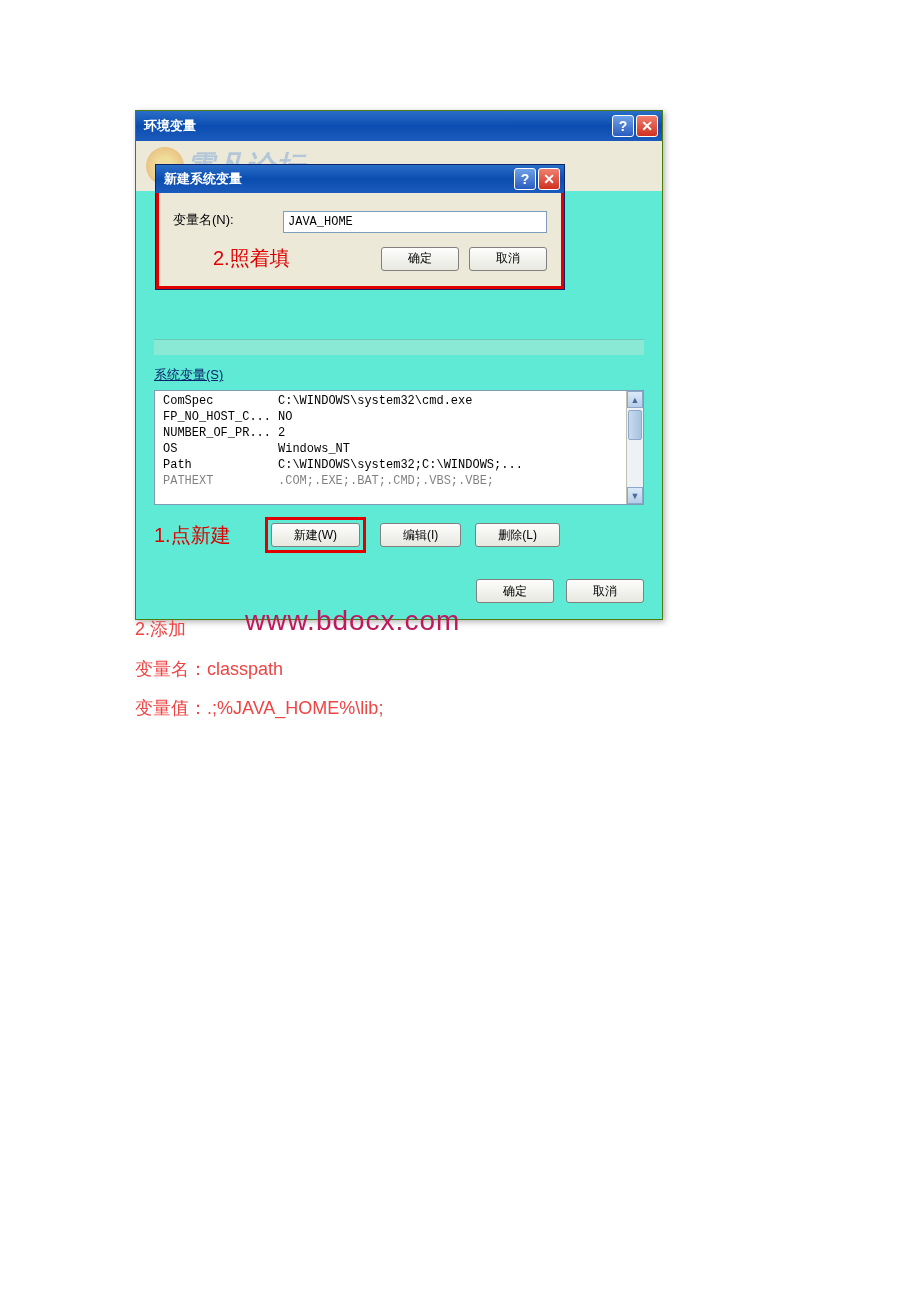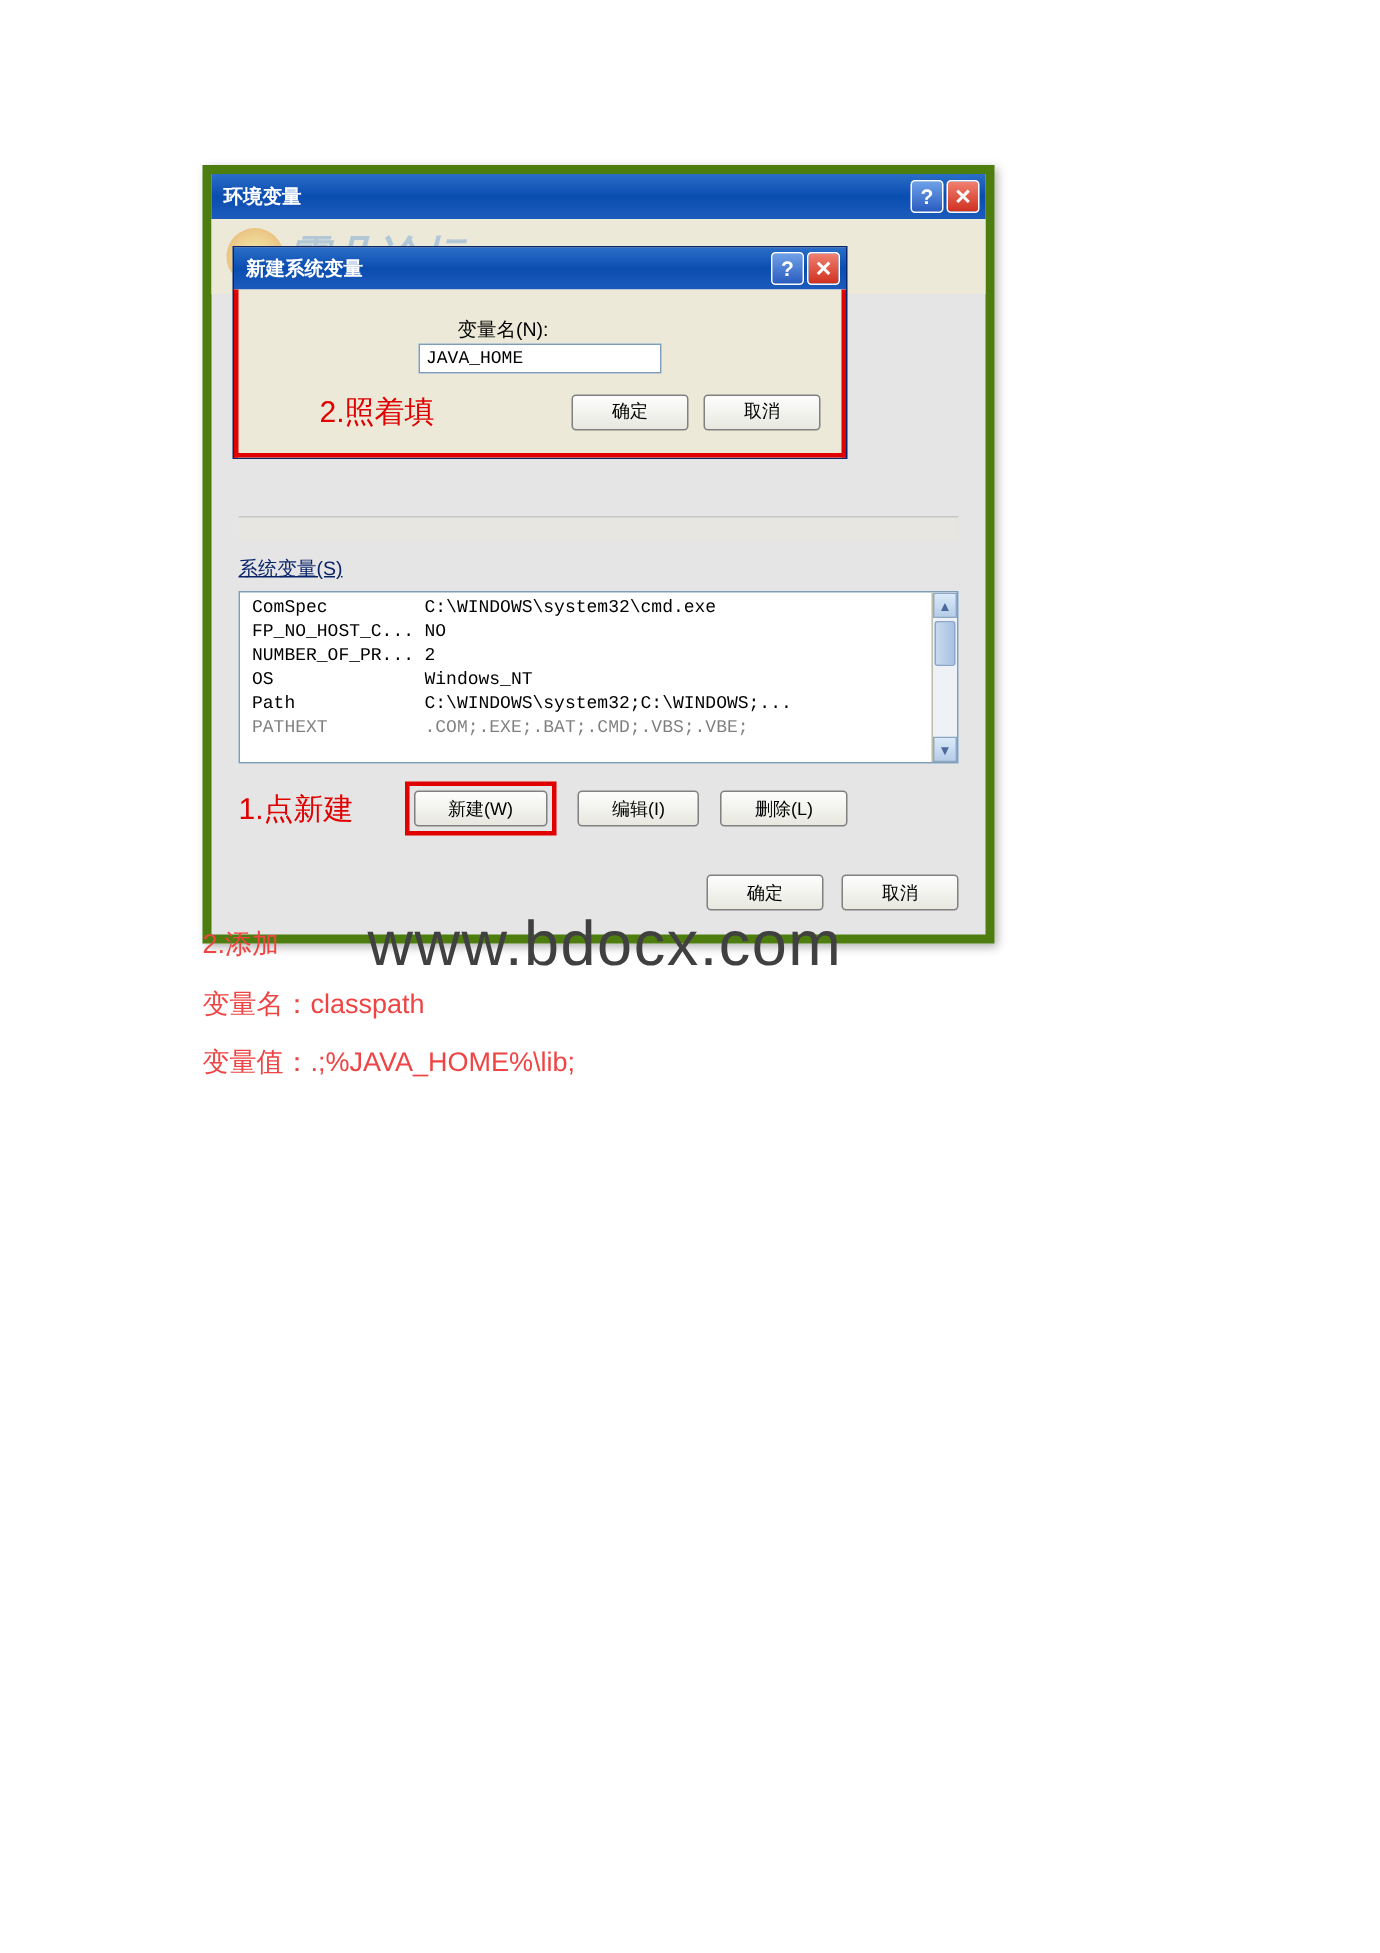--- a/index.html
+++ b/index.html
@@ -12,22 +12,22 @@
     }
     .screenshot-area {
       position: absolute;
       left: 135px;
       top: 110px;
       width: 450px;
     }
     
     .outer-dialog {
       width: 528px;
-      background: #e5e5e5;
-      border: 6px solid #4d7c0f;
+      background: #5eead4;
+      border: 1px solid #4d7c0f;
       box-shadow: 2px 2px 6px rgba(0,0,0,0.3);
     }
     .titlebar-outer {
       background: linear-gradient(to bottom, #2a6ec8 0%, #0a4db0 50%, #1c5bbc 100%);
       height: 30px;
       display: flex;
       align-items: center;
       padding: 0 4px 0 8px;
       color: #fff;
       font-size: 13px;
@@ -99,23 +99,22 @@
     .inner-body {
       padding: 18px 14px 14px 14px;
       border: 3px solid #e00000;
       border-top: none;
       margin: 0;
       background: #ece9d8;
       position: relative;
     }
     .form-row {
       display: flex;
-      align-items: center;
+      align-items: flex-start;
       margin-bottom: 12px;
-      flex-direction: column;
     }
     .form-label {
       width: 110px;
       font-size: 13px;
       color: #000;
       font-family: SimSun, sans-serif;
     }
     .form-input {
       flex: 1;
       height: 22px;
@@ -245,22 +244,22 @@
       top: 610px;
       font-size: 18px;
       color: #ef4444;
       font-family: "Microsoft YaHei", SimSun, sans-serif;
       line-height: 2.2;
     }
     .big-watermark {
       position: absolute;
       left: 245px;
       top: 605px;
-      font-size: 42px;
-      color: #404040;
+      font-size: 28px;
+      color: #be185d;
       font-family: Arial, sans-serif;
       letter-spacing: 1px;
       pointer-events: none;
     }
     .spacer-top { height: 140px; }
   </style>
 </head>
 <body>
 
 <div class="screenshot-area">

